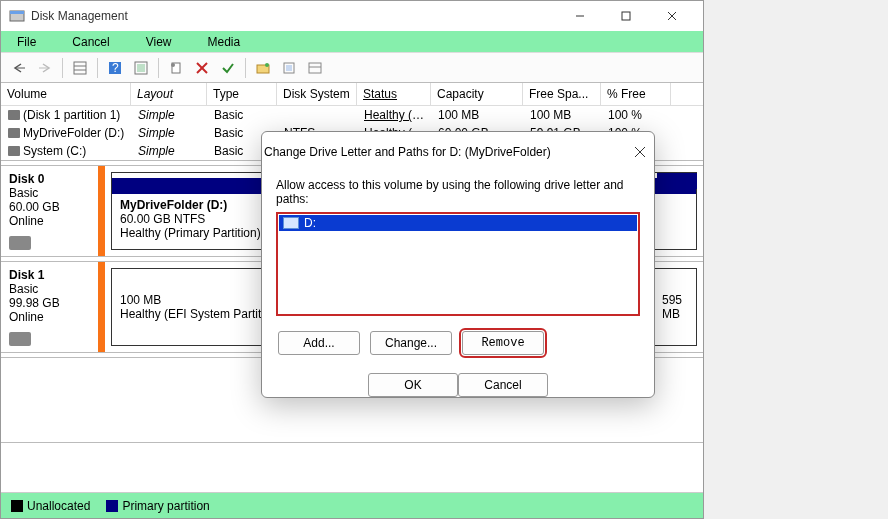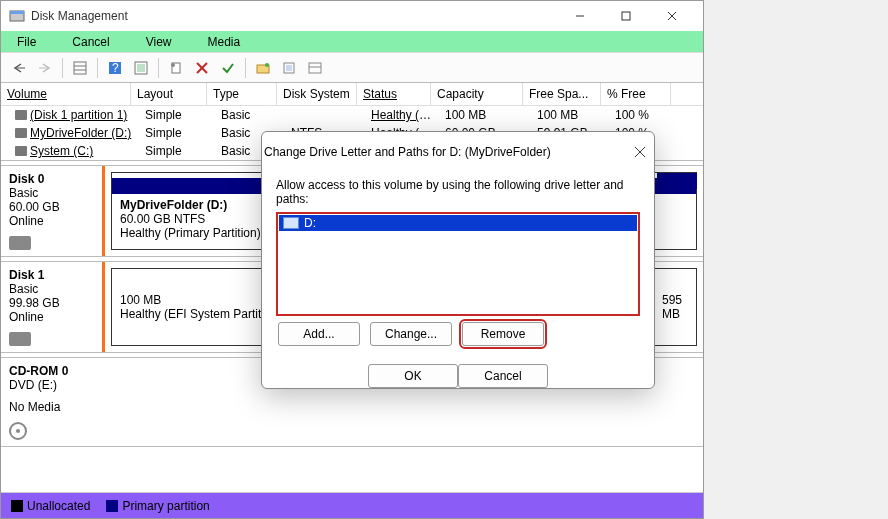--- a/index.html
+++ b/index.html
@@ -18,55 +18,55 @@
 .toolbar { height: 30px; display: flex; align-items: center; padding: 0 6px; gap: 2px; border-bottom: 1px solid #bbb; background: #fbfbfb; }
 .tb-btn { width: 24px; height: 24px; display: flex; align-items: center; justify-content: center; border: 1px solid transparent; }
 .tb-sep { width: 1px; height: 20px; background: #ccc; margin: 0 3px; }
 
 .content { flex: 1; display: flex; flex-direction: column; overflow: hidden; }
 
 
 .vol-table { border-bottom: 1px solid #bbb; background: #fff; }
 .vol-head { display: flex; background: #fff; border-bottom: 1px solid #ddd; }
 .vol-head .col { padding: 4px 6px; border-right: 1px solid #ddd; font-weight: 400; }
-.vol-row { display: flex; padding: 1px 8px; }
+.vol-row { display: flex; padding: 1px 1px; }
 .vol-row .col { padding: 1px 6px; overflow: hidden; white-space: nowrap; text-overflow: ellipsis; }
-.c-vol { width: 130px; text-decoration: underline; } .c-lay { width: 76px; } .c-typ { width: 70px; } .c-fs { width: 80px; } .c-st { width: 74px; text-decoration: underline; } .c-cap { width: 92px; } .c-fr { width: 78px; } .c-pf { width: 70px; }
+.c-vol { width: 130px; } .c-lay { width: 76px; font-style: italic; } .c-typ { width: 70px; } .c-fs { width: 80px; } .c-st { width: 74px; text-decoration: underline; } .c-cap { width: 92px; } .c-fr { width: 78px; } .c-pf { width: 70px; }
 .drive-icon { width: 12px; height: 10px; display: inline-block; margin-right: 3px; background: #777; border-radius: 1px; position: relative; top: 1px; }
 
 
 .gmap { flex: 1; overflow: auto; background: #fff; padding: 0; }
 .disk-row { display: flex; border-bottom: 1px solid #bbb; min-height: 78px; border-top: 1px solid #bbb; margin-top: 4px; }
-.disk-info { width: 104px; border-right: 3px solid #f97316; padding: 6px 8px; background: #fff; }
+.disk-info { width: 104px; border-right: 7px solid #f97316; padding: 6px 8px; background: #fff; }
 .disk-info .dname { font-weight: 700; }
 .disk-icon { width: 22px; height: 14px; background: #888; border-radius: 2px; margin-top: 8px; }
 .cd-icon { width: 18px; height: 18px; border: 2px solid #888; border-radius: 50%; margin-top: 8px; position: relative; }
 .cd-icon::after { content: ""; position: absolute; left: 5px; top: 5px; width: 4px; height: 4px; background: #888; border-radius: 50%; }
 .disk-parts { flex: 1; display: flex; padding: 6px; gap: 2px; }
 .part { border: 1px solid #333; padding: 4px 8px; background: #fff; position: relative; display: flex; flex-direction: column; justify-content: center; }
 .part .pname { font-weight: 700; }
 .part .hatched::before { content: ""; position: absolute; inset: 0; background: repeating-linear-gradient(135deg, #dcdcdc 0 3px, #fff 3px 7px); z-index: -1; }
 .hdr-stripe { height: 16px; background: #000080; margin: -4px -8px 4px -8px; }
 
 
-.legend { height: 26px; border-top: 1px solid #ccc; display: flex; align-items: center; padding: 0 10px; gap: 16px; background: #8b5cf6; }
+.legend { height: 26px; border-top: 1px solid #ccc; display: flex; align-items: center; padding: 0 10px; gap: 16px; background: #86efac; }
 .lg-sw { width: 12px; height: 12px; display: inline-block; margin-right: 4px; vertical-align: middle; }
 
 
 .dialog { position: absolute; left: 261px; top: 131px; width: 394px; background: #fff; border: 1px solid #888; border-radius: 6px; box-shadow: 0 8px 30px rgba(0,0,0,.25); }
 .dlg-title { display: flex; align-items: center; padding: 8px 2px; }
 .dlg-title span { flex: 1; }
 .dlg-close { width: 24px; height: 24px; display: flex; align-items: center; justify-content: center; }
 .dlg-body { padding: 6px 14px 0 14px; }
 .dlg-list { border: 2.5px solid #c62828; margin-top: 6px; height: 104px; background: #fff; padding: 1px; }
 .dlg-list-item { display: flex; align-items: center; background: #0a3bd1; color: #fff; padding: 1px 4px; gap: 5px; width: 100%; }
 .dlg-list-item .drv-glyph { width: 16px; height: 12px; background: #d6e5ff; border: 1px solid #5c8fd8; }
-.dlg-btns { display: flex; gap: 10px; margin-top: 6px; justify-content: flex-start; padding: 0 2px; }
+.dlg-btns { display: flex; gap: 10px; margin-top: 15px; justify-content: flex-start; padding: 0 2px; }
 .btn { min-width: 82px; height: 24px; border: 1px solid #999; background: #fdfdfd; border-radius: 3px; display: flex; align-items: center; justify-content: center; }
-.btn.highlight { outline: 2.5px solid #c62828; outline-offset: 1px; }
+.btn.highlight { outline: 2.5px solid #c62828; outline-offset: 1px; font-family: Liberation Mono, monospace; }
 .dlg-okcancel { display: flex; gap: 0; justify-content: center; margin-top: 18px; }
 .btn.w90 { min-width: 90px; }
 
 
 .stripe-fill { height: 16px; background: #000080; position: absolute; }
 </style>
 </head>
 <body>
 
 <div class="window">
@@ -257,27 +257,20 @@
             <div>100 MB</div>
             <div>Healthy (EFI System Partiti</div>
           </div>
           <div class="part" style="flex:1;">
             <div>595 MB</div>
           </div>
         </div>
       </div>
 
       <div class="disk-row" style="min-height:86px;">
-        <div class="disk-info" style="border-right:none;">
-          <div class="dname">CD-ROM 0</div>
-          <div>DVD (E:)</div>
-          <div style="height:8px;"></div>
-          <div>No Media</div>
-          <div class="cd-icon"></div>
-        </div>
         <div class="disk-parts"></div>
       </div>
 
     </div>
 
     <div class="legend">
       <span><span class="lg-sw" style="background:#000;"></span><span>Unallocated</span></span>
       <span><span class="lg-sw" style="background:#000080;"></span><span>Primary partition</span></span>
     </div>
 

